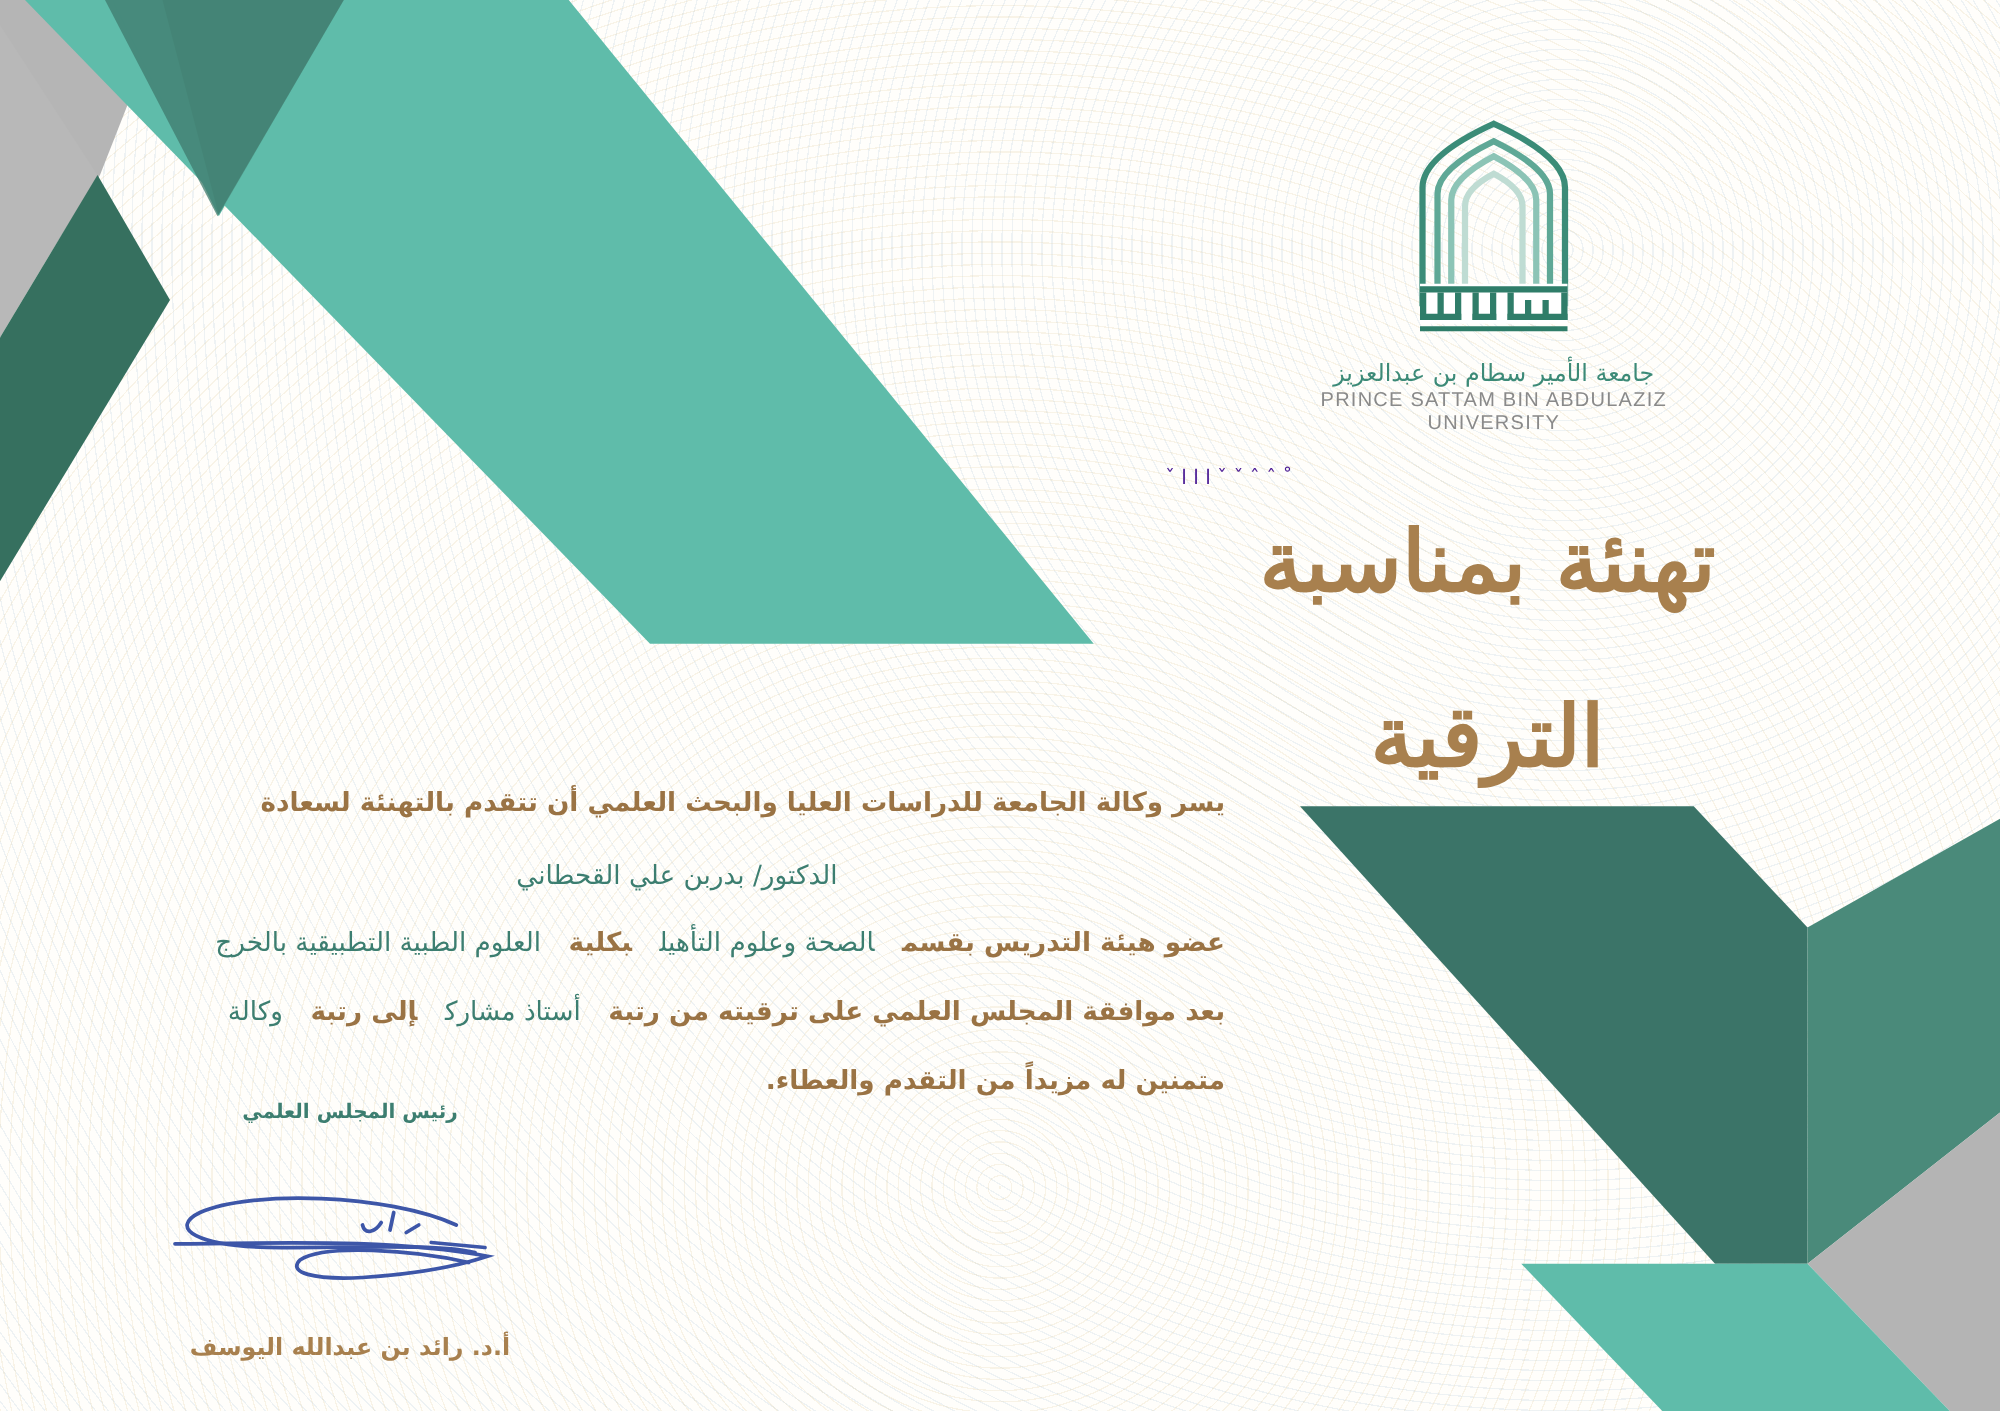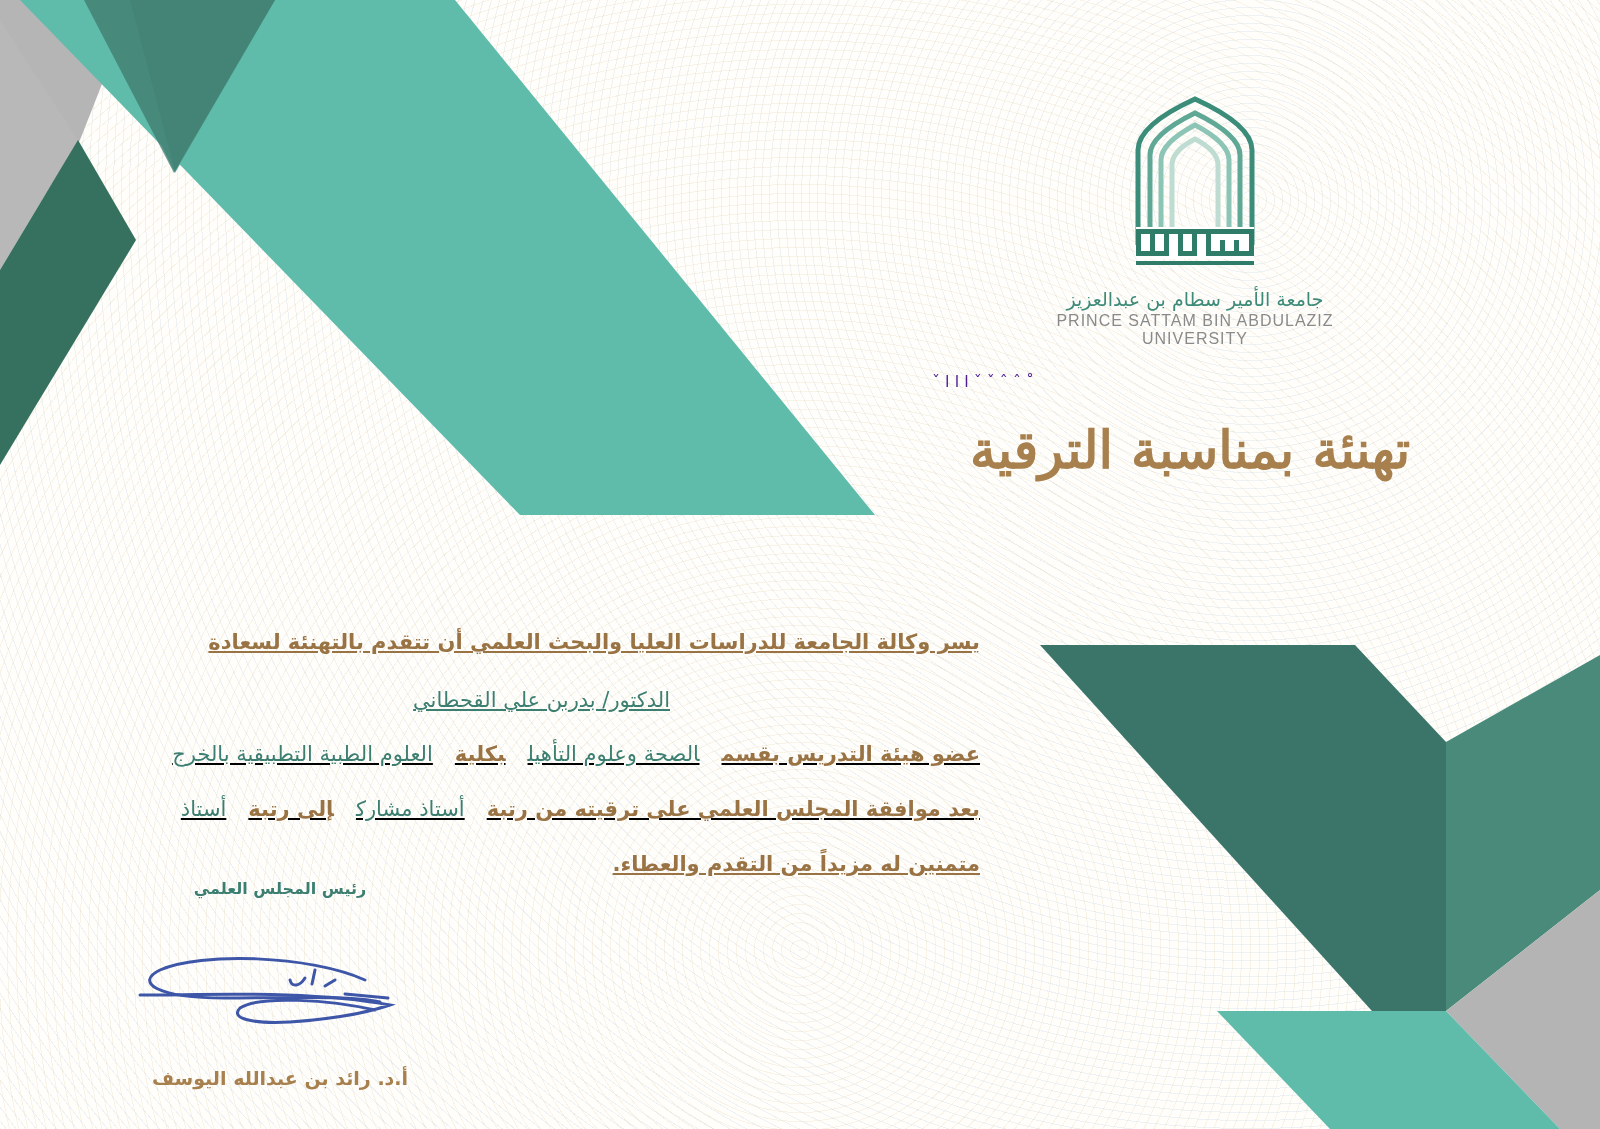--- a/index.html
+++ b/index.html
@@ -20,30 +20,30 @@
     
     .logo { position: absolute; left: 1030px; top: 95px; width: 330px; z-index: 2; text-align: center; }
     .logo svg { display: block; margin: 0 auto; }
     .logo-ar { font-family: "DejaVu Sans", sans-serif; font-size: 19px; color: #3c8a77; direction: rtl; margin-top: 18px; letter-spacing: 0.5px; }
     .logo-en { font-family: "Liberation Sans", sans-serif; font-size: 16px; color: #8a8a8a; letter-spacing: 1px; margin-top: 2px; text-align: center; }
 
     
     .title {
       position: absolute; left: 940px; top: 380px; width: 500px; height: 140px; z-index: 2;
       direction: rtl; text-align: center;
-      font-family: "DejaVu Serif", serif; font-size: 52px; font-weight: bold;
+      font-family: "DejaVu Serif", serif; font-size: 68px; font-weight: bold;
       color: #a8804e; line-height: 140px; letter-spacing: 2px;
     }
     .title-marks {
       position: absolute; left: 932px; top: 372px; width: 470px; z-index: 2;
       color: #4c1d95; font-size: 16px; letter-spacing: 26px; direction: ltr;
     }
 
     
-    .body-text { position: absolute; z-index: 2; direction: rtl; font-family: "DejaVu Sans", sans-serif; text-decoration: underline; }
+    .body-text { position: absolute; z-index: 2; direction: rtl; font-family: "DejaVu Sans", sans-serif; }
     .gold { color: #9a7344; font-weight: bold; }
     .teal { color: #3c7e70; }
     .line1 { right: 620px; top: 630px; font-size: 21px; letter-spacing: 0.5px; }
     .line2 { right: 930px; top: 688px; font-size: 21px; }
     .line3 { right: 620px; top: 742px; font-size: 21px; }
     .line4 { right: 620px; top: 797px; font-size: 21px; }
     .line5 { right: 620px; top: 852px; font-size: 21px; }
     .line3 span, .line4 span { margin-left: 22px; }
 
     
@@ -112,21 +112,21 @@
 
 <div class="body-text line1 gold">يسر وكالة الجامعة للدراسات العليا والبحث العلمي أن تتقدم بالتهنئة لسعادة</div>
 
 <div class="body-text line2 teal">الدكتور/ بدربن علي القحطاني</div>
 
 <div class="body-text line3">
   <span class="gold">عضو هيئة التدريس بقسم</span><span class="teal">الصحة وعلوم التأهيل</span><span class="gold">بكلية</span><span class="teal">العلوم الطبية التطبيقية بالخرج</span>
 </div>
 
 <div class="body-text line4">
-  <span class="gold">بعد موافقة المجلس العلمي على ترقيته من رتبة</span><span class="teal">أستاذ مشارك</span><span class="gold">إلى رتبة</span><span class="teal">أستاذ</span>
+  <span class="gold">بعد موافقة المجلس العلمي على ترقيته من رتبة</span><span class="teal">أستاذ مشارك</span><span class="gold">إلى رتبة</span><span class="teal">وكالة</span>
 </div>
 
 <div class="body-text line5 gold">متمنين له مزيداً من التقدم والعطاء.</div>
 
 <div class="sig-block">
   <div class="sig-line">رئيس المجلس العلمي</div>
 </div>
 
 <svg class="signature" width="270" height="85" viewBox="0 0 270 85">
   <g fill="none" stroke="#3d56a8" stroke-width="3" stroke-linecap="round">

